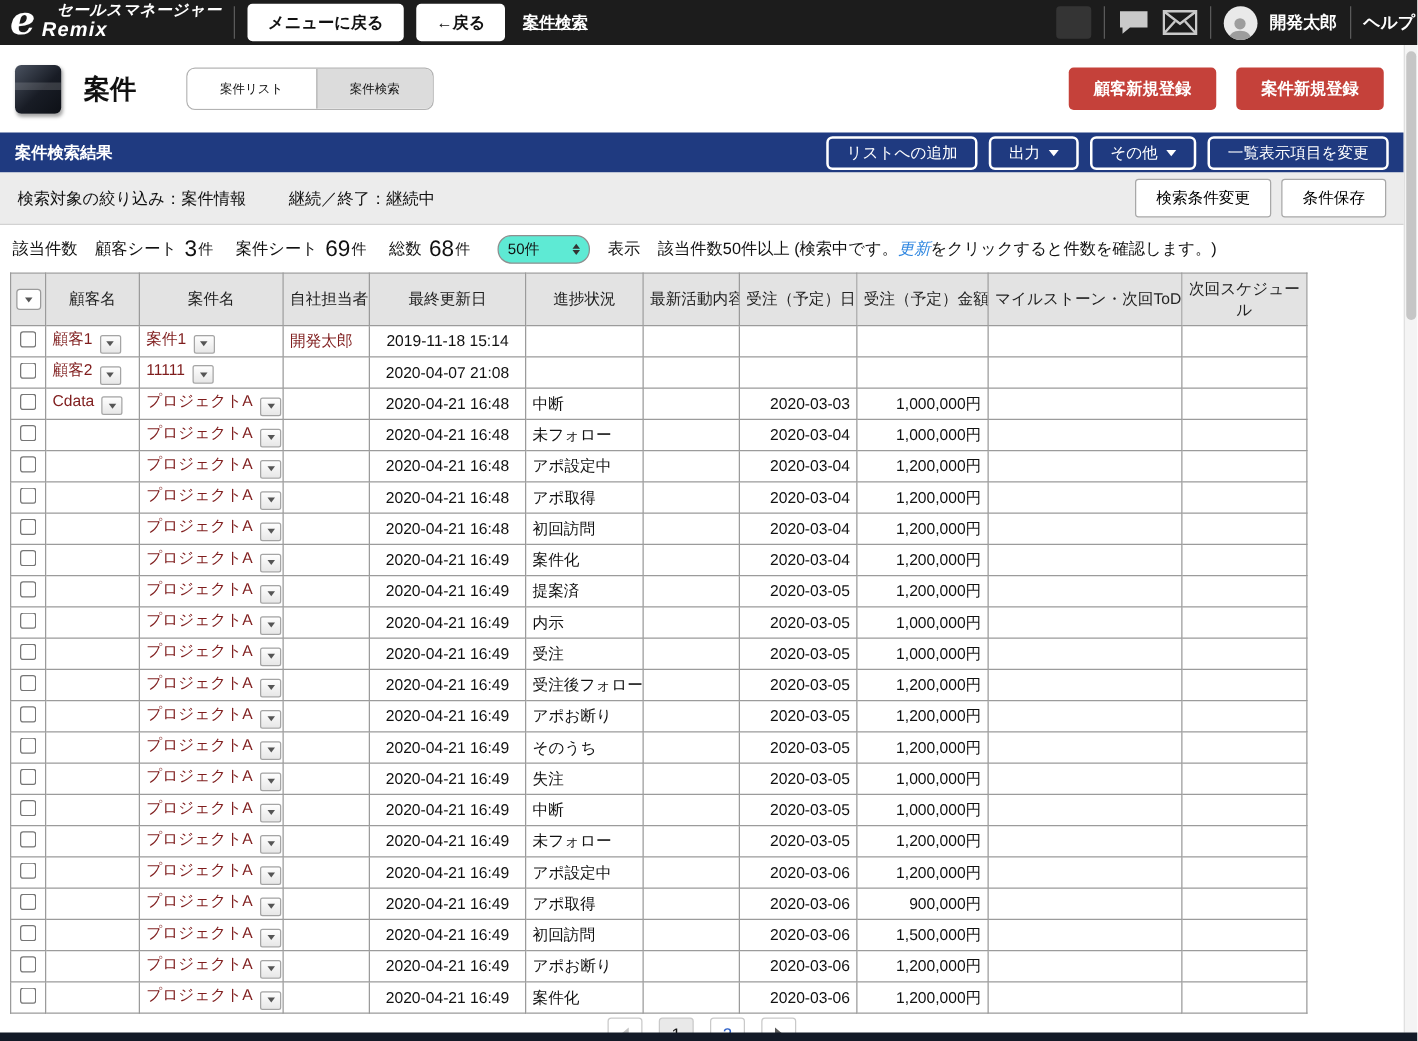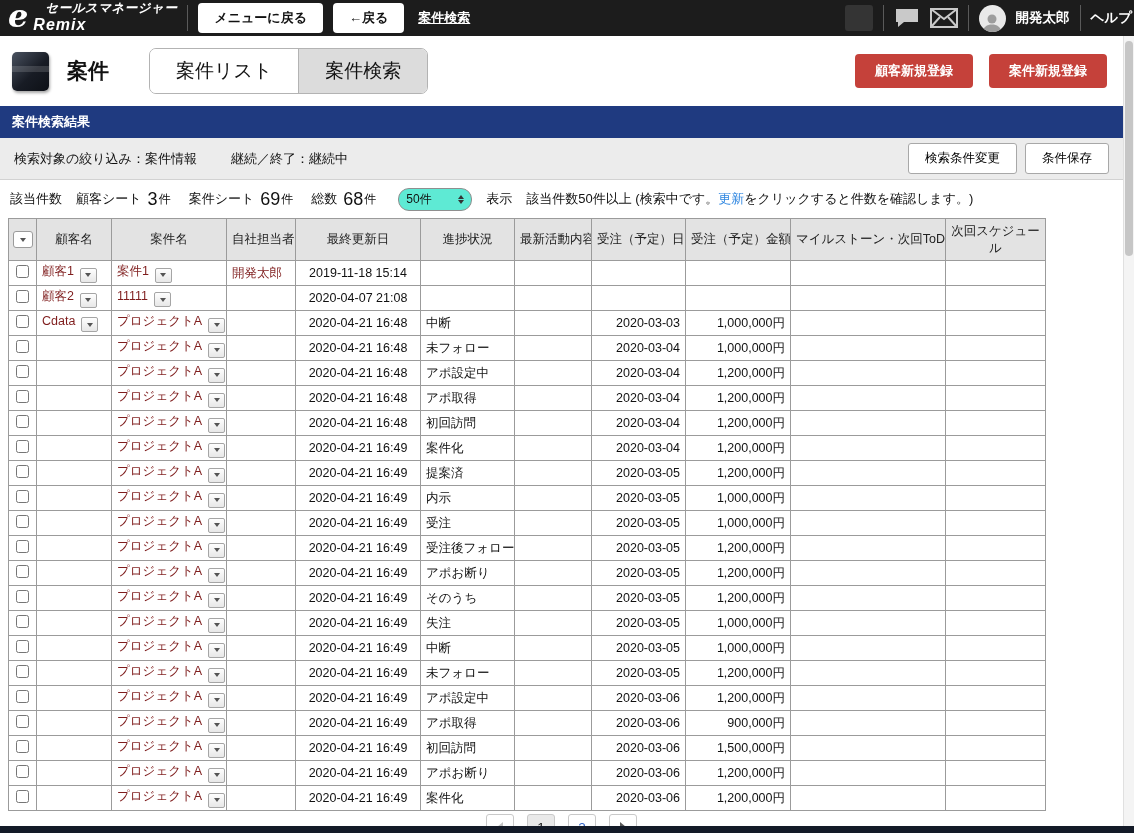--- a/index.html
+++ b/index.html
@@ -31,21 +31,21 @@
 
   
   .titlebar { height:70px; background:#fff; display:flex; align-items:center; padding:0 12px; }
   .book-icon { width:37px; height:39px; border-radius:5px; margin-right:18px;
     background:linear-gradient(135deg,#4a5260 0%,#181c25 55%,#0d1016 100%);
     box-shadow:1px 2px 3px rgba(0,0,0,.35); position:relative; }
   .book-icon:before { content:""; position:absolute; left:0; right:0; top:14px; height:6px;
     background:rgba(255,255,255,.15); }
   .page-title { font-size:21px; font-weight:bold; }
   .tab-group { display:flex; border:1px solid #b3b3b3; border-radius:7px; overflow:hidden; margin-left:40px; }
-  .tab { padding:9px 26px; font-size:19px; background:#fff; cursor:pointer; white-space:nowrap; }
+  .tab { padding:9px 26px; font-size:10px; background:#fff; cursor:pointer; white-space:nowrap; }
   .tab.shaded { background:#dcdcdc; border-left:1px solid #b3b3b3; }
   .title-actions { margin-left:auto; display:flex; gap:16px; padding-right:4px; }
   .red-btn { background:#c5413a; color:#fff; border:none; border-radius:4px;
     font-size:13px; font-weight:bold; padding:8px 20px; cursor:pointer; font-family:inherit; }
 
   
   .result-bar { height:32px; background:#1f3a80; display:flex; align-items:center; padding:0 12px; }
   .result-title { color:#fff; font-weight:bold; font-size:13px; }
   .result-actions { margin-left:auto; display:flex; gap:9px; }
   .navy-btn { background:transparent; border:2px solid #fff; color:#fff; border-radius:5px;
@@ -68,21 +68,21 @@
   .count-num { font-size:18px; margin:0 1px 0 6px; }
   .count-unit { font-size:12px; margin-right:18px; }
   .page-size { display:flex; align-items:center; justify-content:space-between; width:74px;
     border:1px solid #8f8f8f; border-radius:11px; padding:2px 7px; margin:0 14px 0 4px;
     font-size:12px; cursor:pointer; background:#5eead4; }
   .stepper { display:flex; flex-direction:column; gap:1px; }
   .stepper i { display:block; width:0; height:0; border-left:3.5px solid transparent; border-right:3.5px solid transparent; }
   .stepper .up { border-bottom:4px solid #333; }
   .stepper .dn { border-top:4px solid #333; }
   .notice { margin-left:14px; }
-  .notice a { text-decoration:none; }
+  .notice a { text-decoration:none;font-style:italic; }
 
   
   .table-wrap { padding-left:8px; }
   table { border-collapse:collapse; table-layout:fixed; width:1037px; font-size:12.5px; }
   th,td { border:1px solid #9b9b9b; padding:0 5px; height:25px; overflow:hidden; white-space:nowrap; }
   thead th { background:#e3e3e3; font-weight:normal; font-size:12.5px; color:#222;
     text-align:center; height:42px; }
   thead th.wrap { white-space:normal; line-height:1.3; }
   td.c-center { text-align:center; }
   td.c-right { text-align:right; }
@@ -171,20 +171,36 @@
         <span class="tab shaded">案件検索</span>
       </div>
       <div class="title-actions">
         <button class="red-btn">顧客新規登録</button>
         <button class="red-btn">案件新規登録</button>
       </div>
     </div>
 
     <div class="result-bar">
       <span class="result-title">案件検索結果</span>
+      <div class="result-actions">
+        <button class="navy-btn">
+            <span>リストへの追加</span>
+          </button>
+        <button class="navy-btn">
+            <span>出力</span>
+            <span class="caret-w"></span>
+          </button>
+        <button class="navy-btn">
+            <span>その他</span>
+            <span class="caret-w"></span>
+          </button>
+        <button class="navy-btn">
+            <span>一覧表示項目を変更</span>
+          </button>
+      </div>
     </div>
 
     <div class="filter-bar">
       <span>検索対象の絞り込み：案件情報</span>
       <span>継続／終了：継続中</span>
       <div class="filter-actions">
         <button class="white-btn">検索条件変更</button>
         <button class="white-btn">条件保存</button>
       </div>
     </div>

